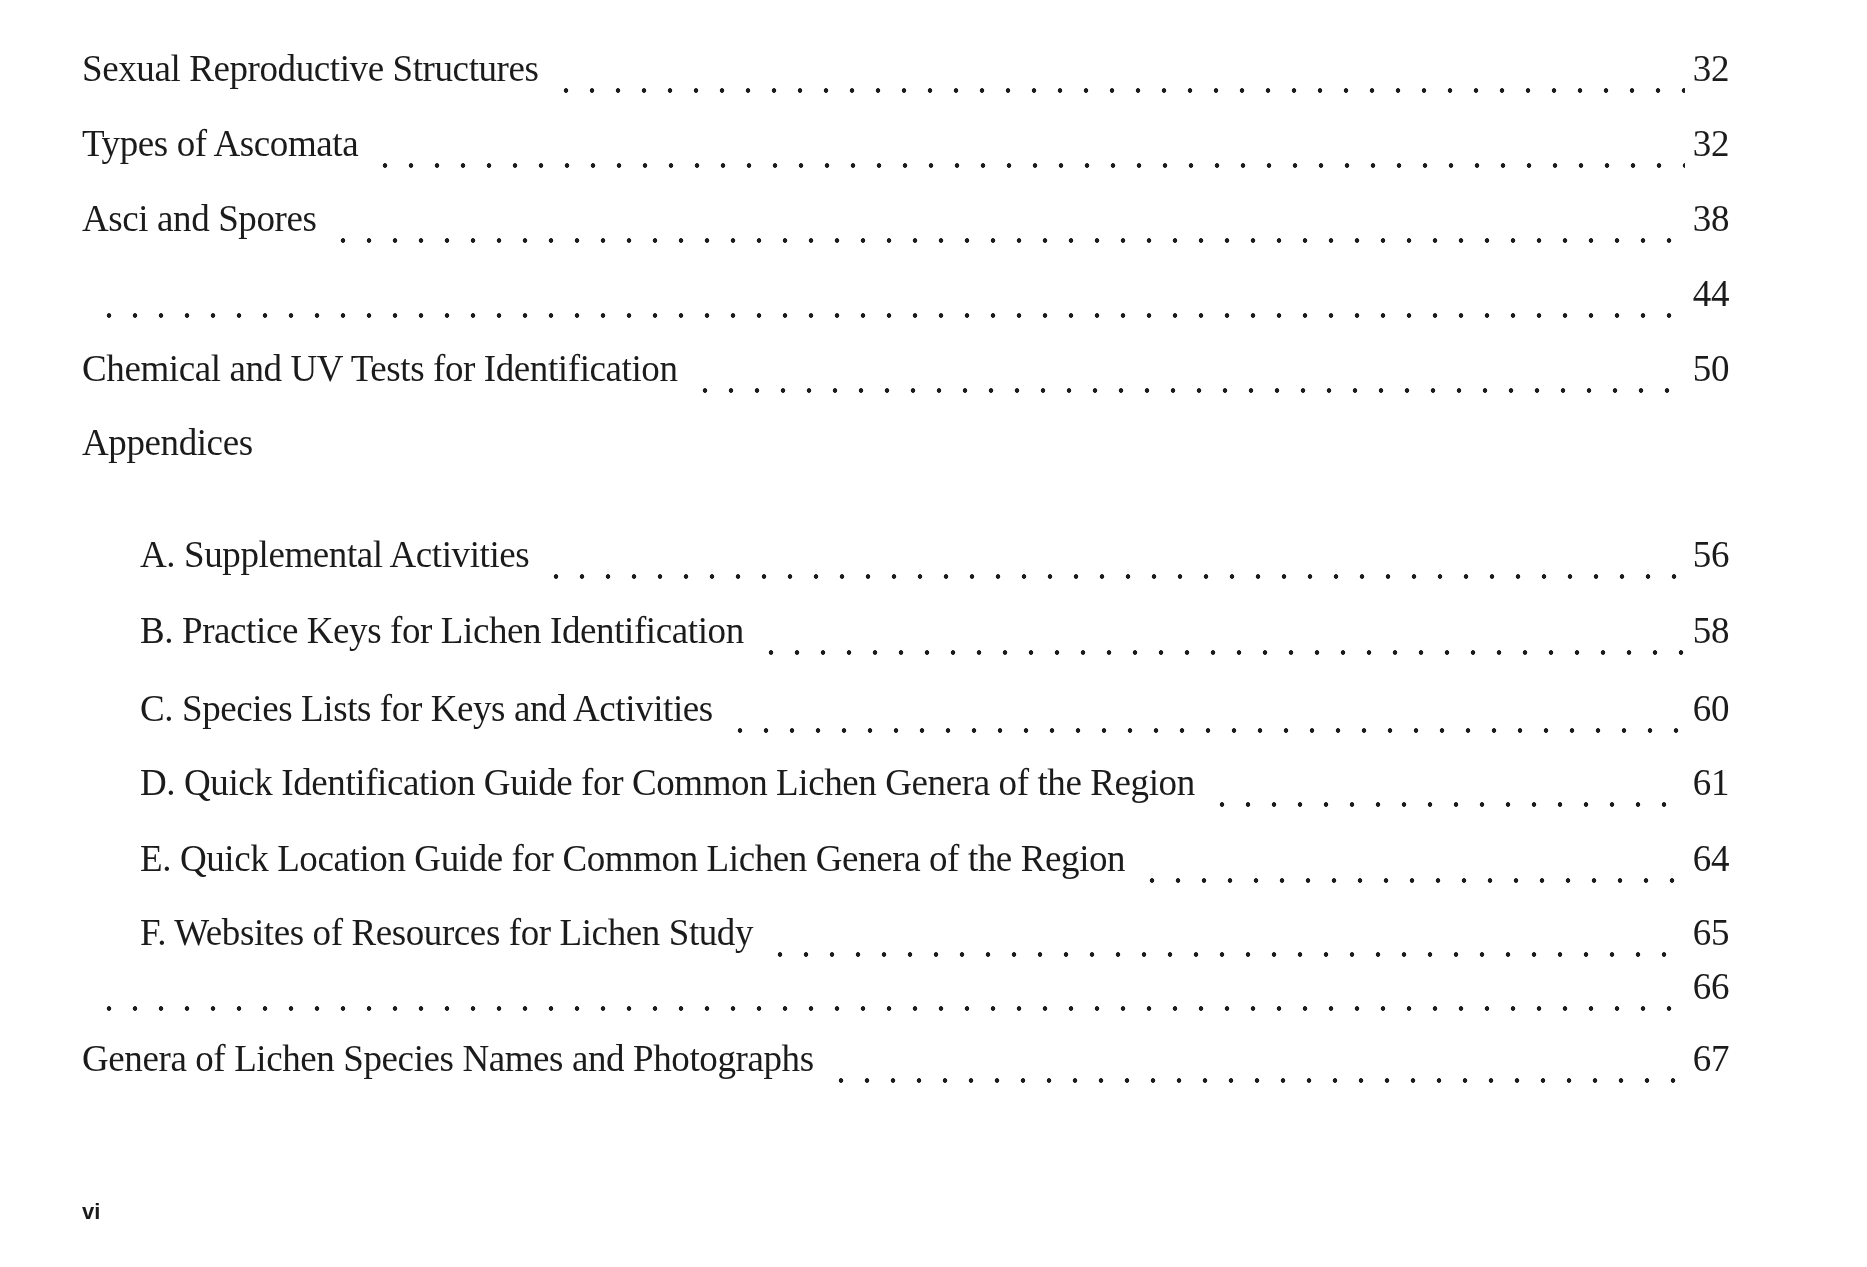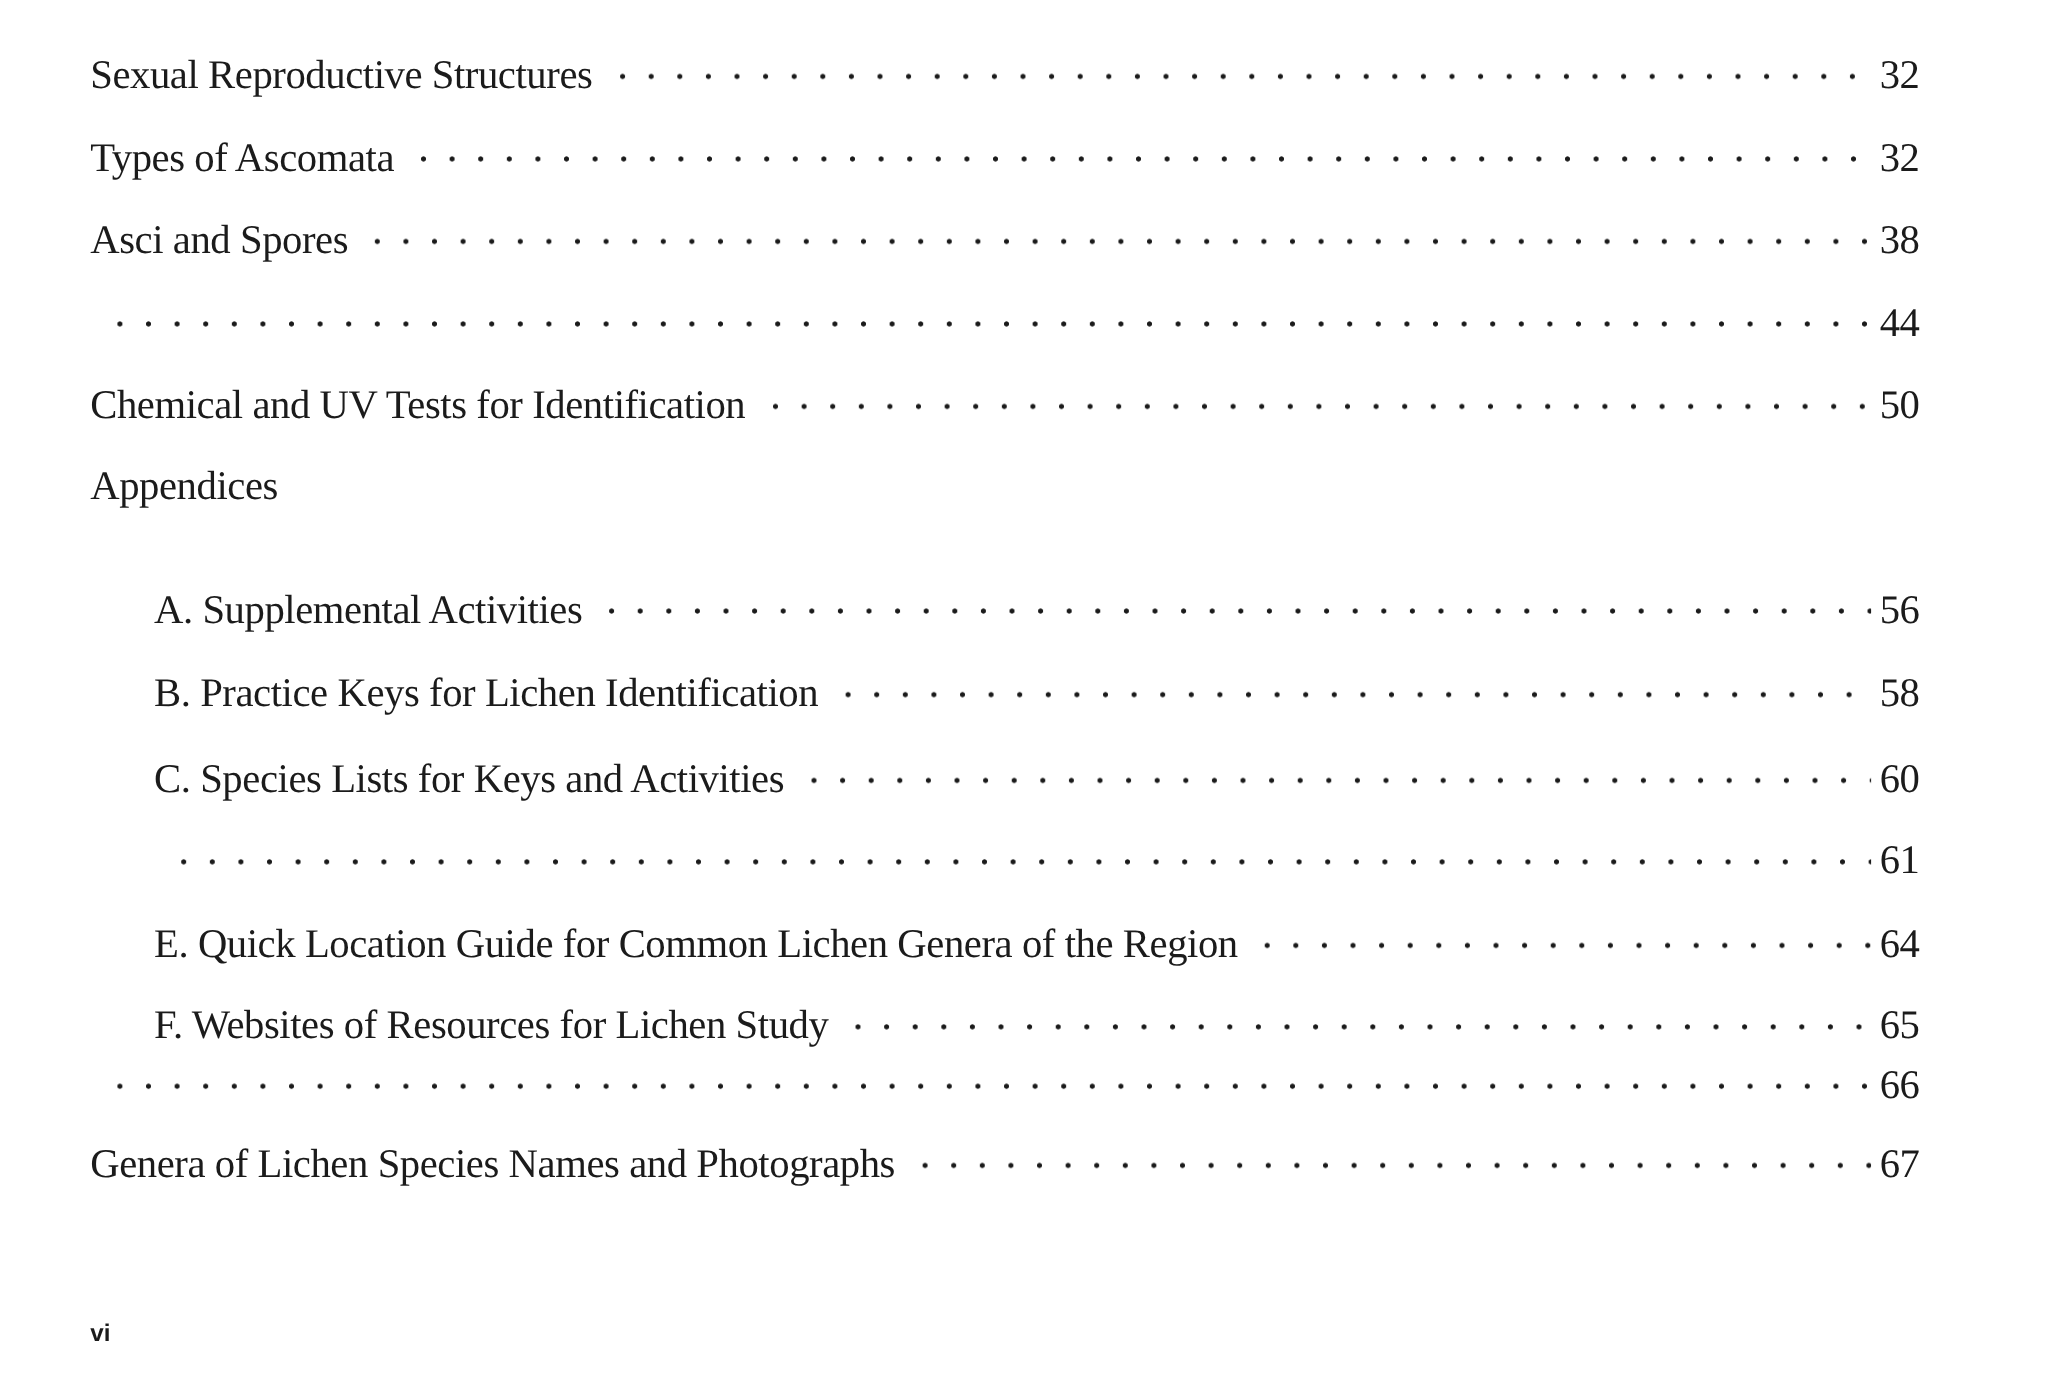--- a/index.html
+++ b/index.html
@@ -23,23 +23,23 @@
   .toc {
     position: absolute;
     left: 82px;
     right: 122px;
     top: 0;
     bottom: 0;
   }
   .row {
     position: absolute;
     left: 0;
-    right: 0;
+    right: 16px;
     display: flex;
-    align-items: center;
+    align-items: flex-end;
     font-size: 37px;
     line-height: 50px;
     letter-spacing: -0.4px;
     white-space: nowrap;
   }
   .row.indent {
     padding-left: 58px;
     margin-top: 36px;
   }
   .t {
@@ -119,20 +119,21 @@
       <span class="p">58</span>
     </div>
 
     <div class="row indent" style="top:648px">
       <span class="t">C. Species Lists for Keys and Activities</span>
       <span class="leader"></span>
       <span class="p">60</span>
     </div>
 
     <div class="row indent" style="top:722px">
+      <span class="t">D. Quick Identification Guide for Common Lichen Genera of the Region</span>
       <span class="leader"></span>
       <span class="p">61</span>
     </div>
 
     <div class="row indent" style="top:798px">
       <span class="t">E. Quick Location Guide for Common Lichen Genera of the Region</span>
       <span class="leader"></span>
       <span class="p">64</span>
     </div>
 

